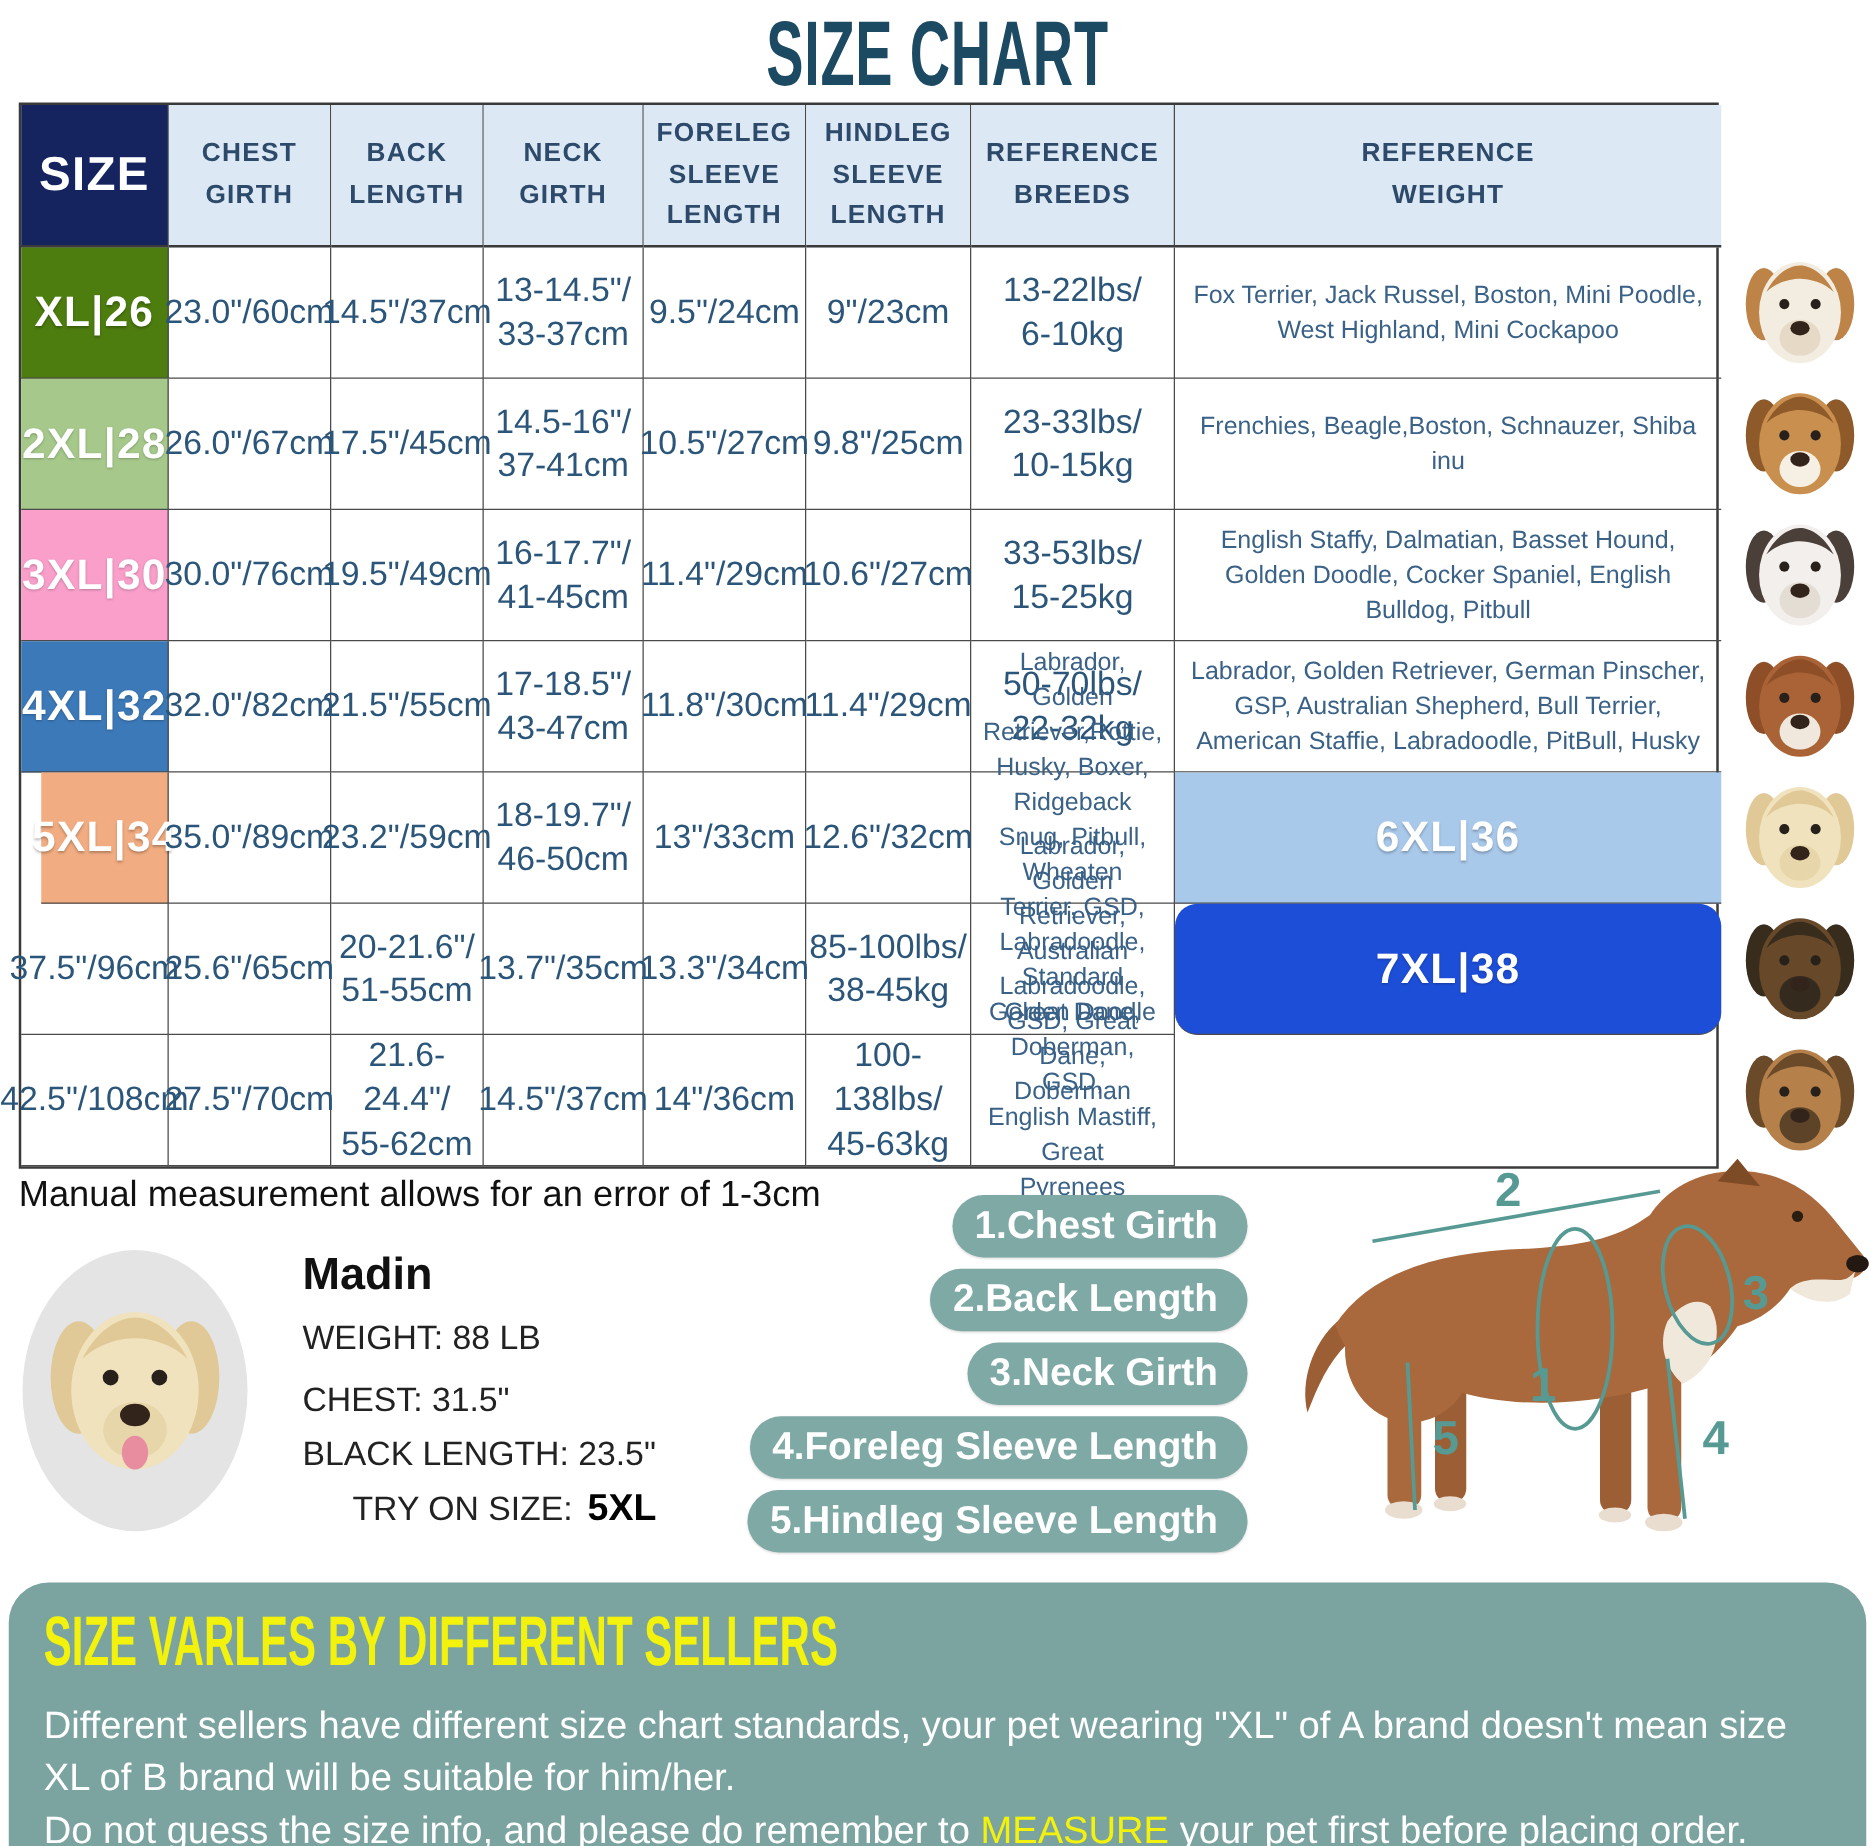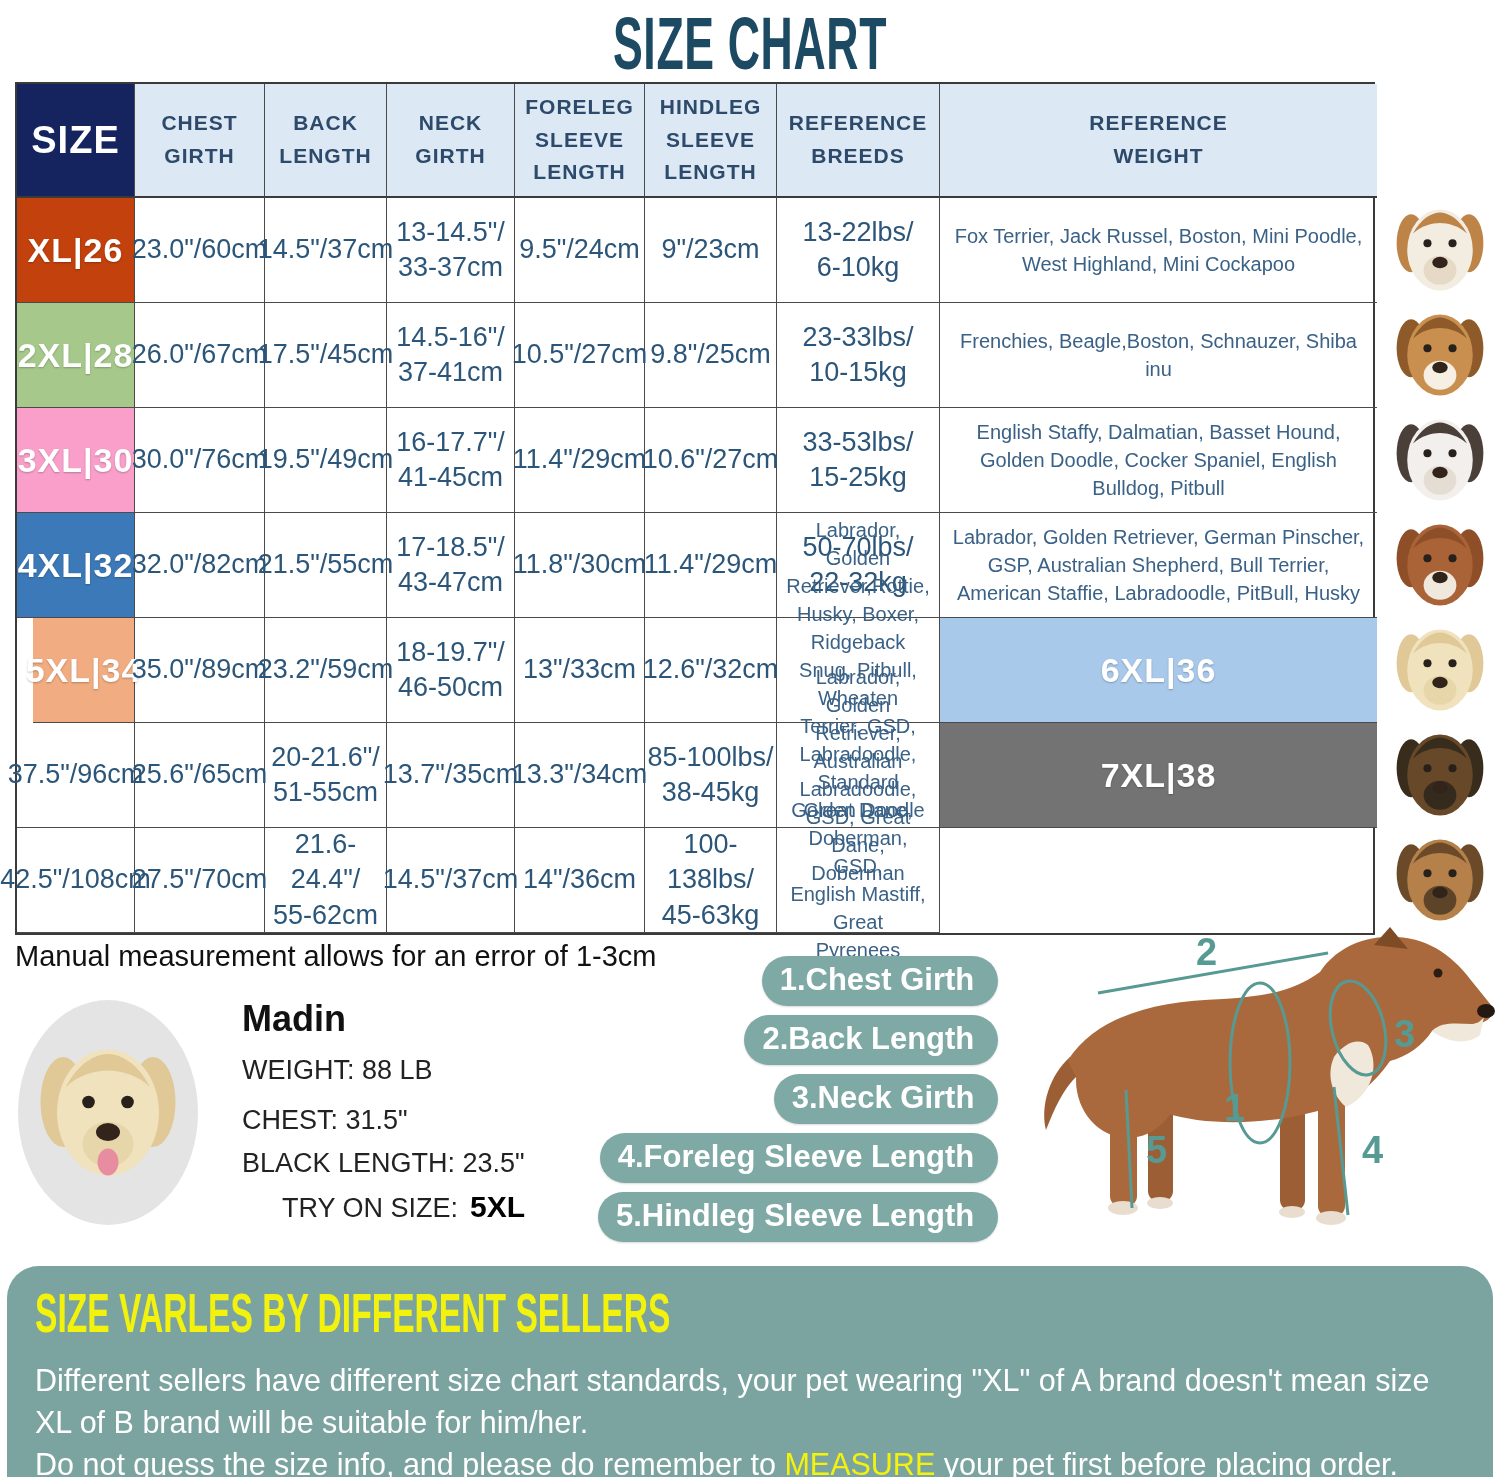--- a/index.html
+++ b/index.html
@@ -94,21 +94,21 @@
   <div class="cell hcell">FORELEG
 SLEEVE
 LENGTH</div>
   <div class="cell hcell">HINDLEG
 SLEEVE
 LENGTH</div>
   <div class="cell hcell">REFERENCE  BREEDS</div>
   <div class="cell hcell">REFERENCE
 WEIGHT</div>
 
-  <div class="cell szcell" style="background-color: #c2410c;">XL|26</div>
+  <div class="cell szcell" style="background-color: #4d7c0f;">XL|26</div>
   <div class="cell mcell">23.0"/60cm</div>
   <div class="cell mcell">14.5"/37cm</div>
   <div class="cell mcell">13-14.5"/
 33-37cm</div>
   <div class="cell mcell">9.5"/24cm</div>
   <div class="cell mcell">9"/23cm</div>
   <div class="cell mcell">13-22lbs/
 6-10kg</div>
   <div class="cell bcell">Fox Terrier, Jack Russel, Boston, Mini Poodle, West Highland, Mini Cockapoo</div>
 
@@ -160,21 +160,21 @@
   <div class="cell mcell">20-21.6"/
 51-55cm</div>
   <div class="cell mcell">13.7"/35cm</div>
   <div class="cell mcell">13.3"/34cm</div>
   <div class="cell mcell">85-100lbs/
 38-45kg</div>
   <div class="cell bcell">Labrador, Golden Retriever,
 Australian Labradoodle, GSD, Great Dane,
 Doberman</div>
 
-  <div class="cell szcell" style="background-color: #737373;">7XL|38</div>
+  <div class="cell szcell" style="background-color: #1d4ed8; border-radius: 18px;">7XL|38</div>
   <div class="cell mcell">42.5"/108cm</div>
   <div class="cell mcell">27.5"/70cm</div>
   <div class="cell mcell">21.6-24.4"/
 55-62cm</div>
   <div class="cell mcell">14.5"/37cm</div>
   <div class="cell mcell">14"/36cm</div>
   <div class="cell mcell">100-138lbs/
 45-63kg</div>
   <div class="cell bcell">Great Dane, Doberman, GSD,
 English Mastiff, Great Pyrenees</div>

